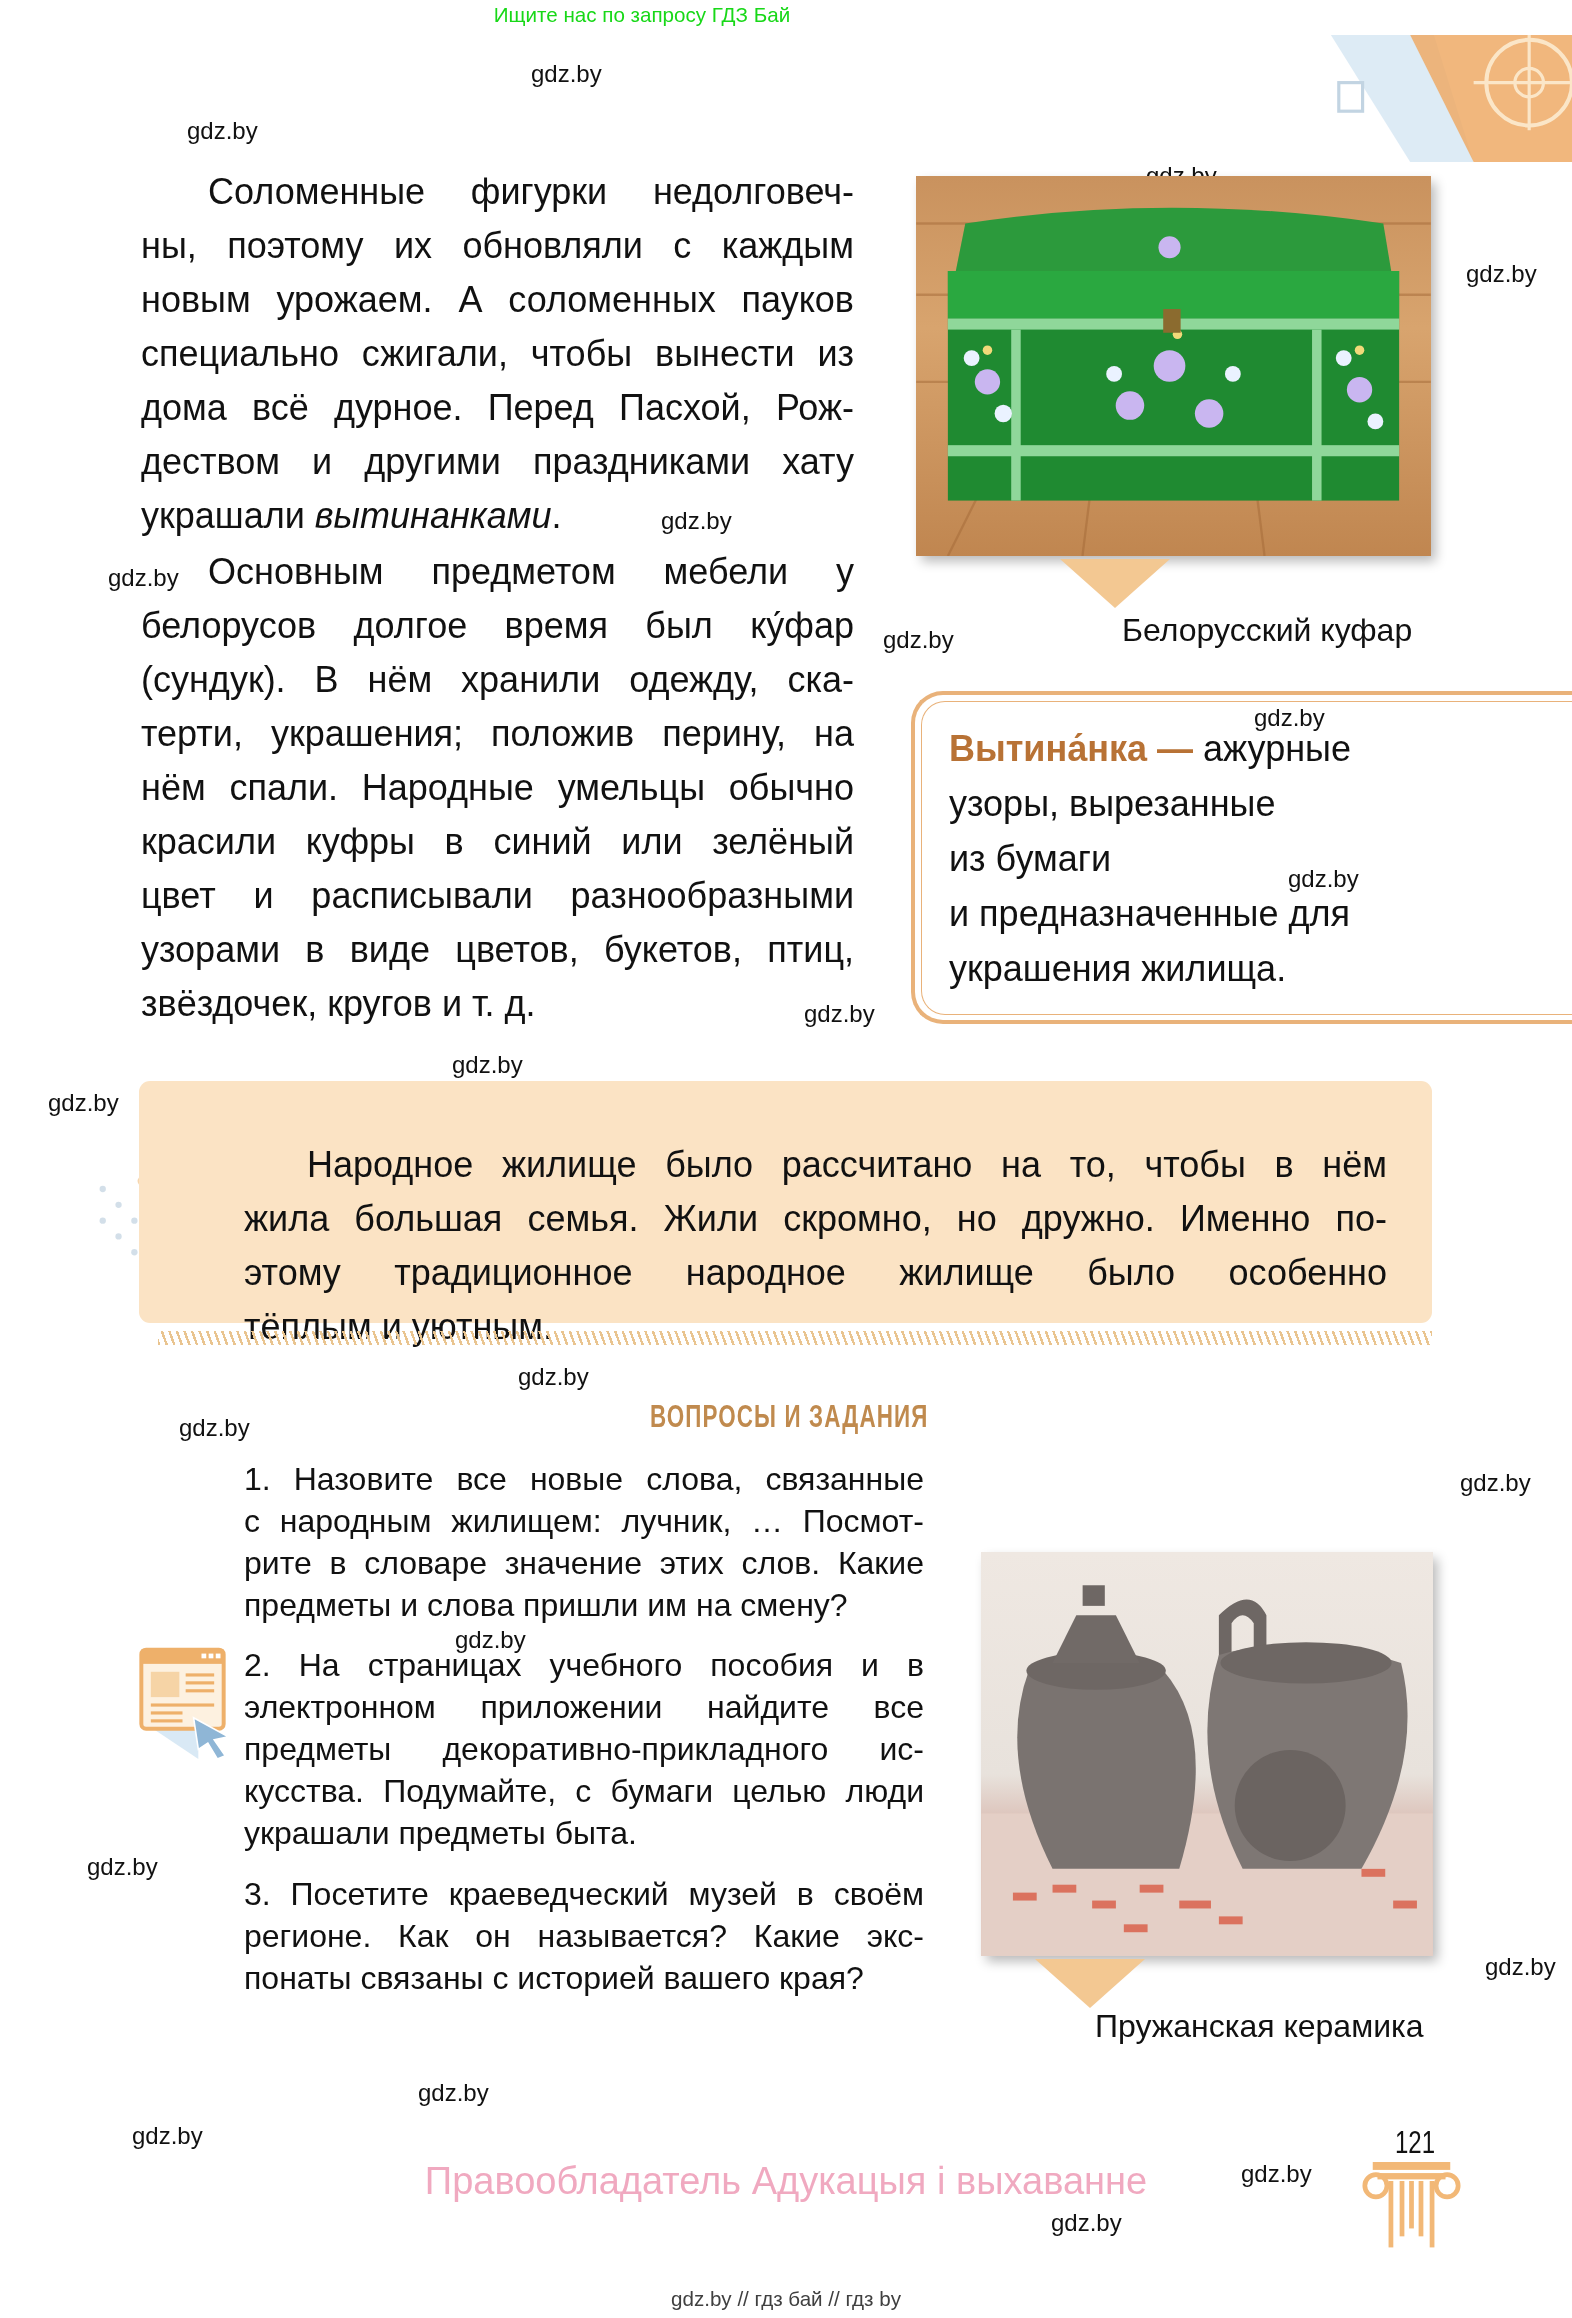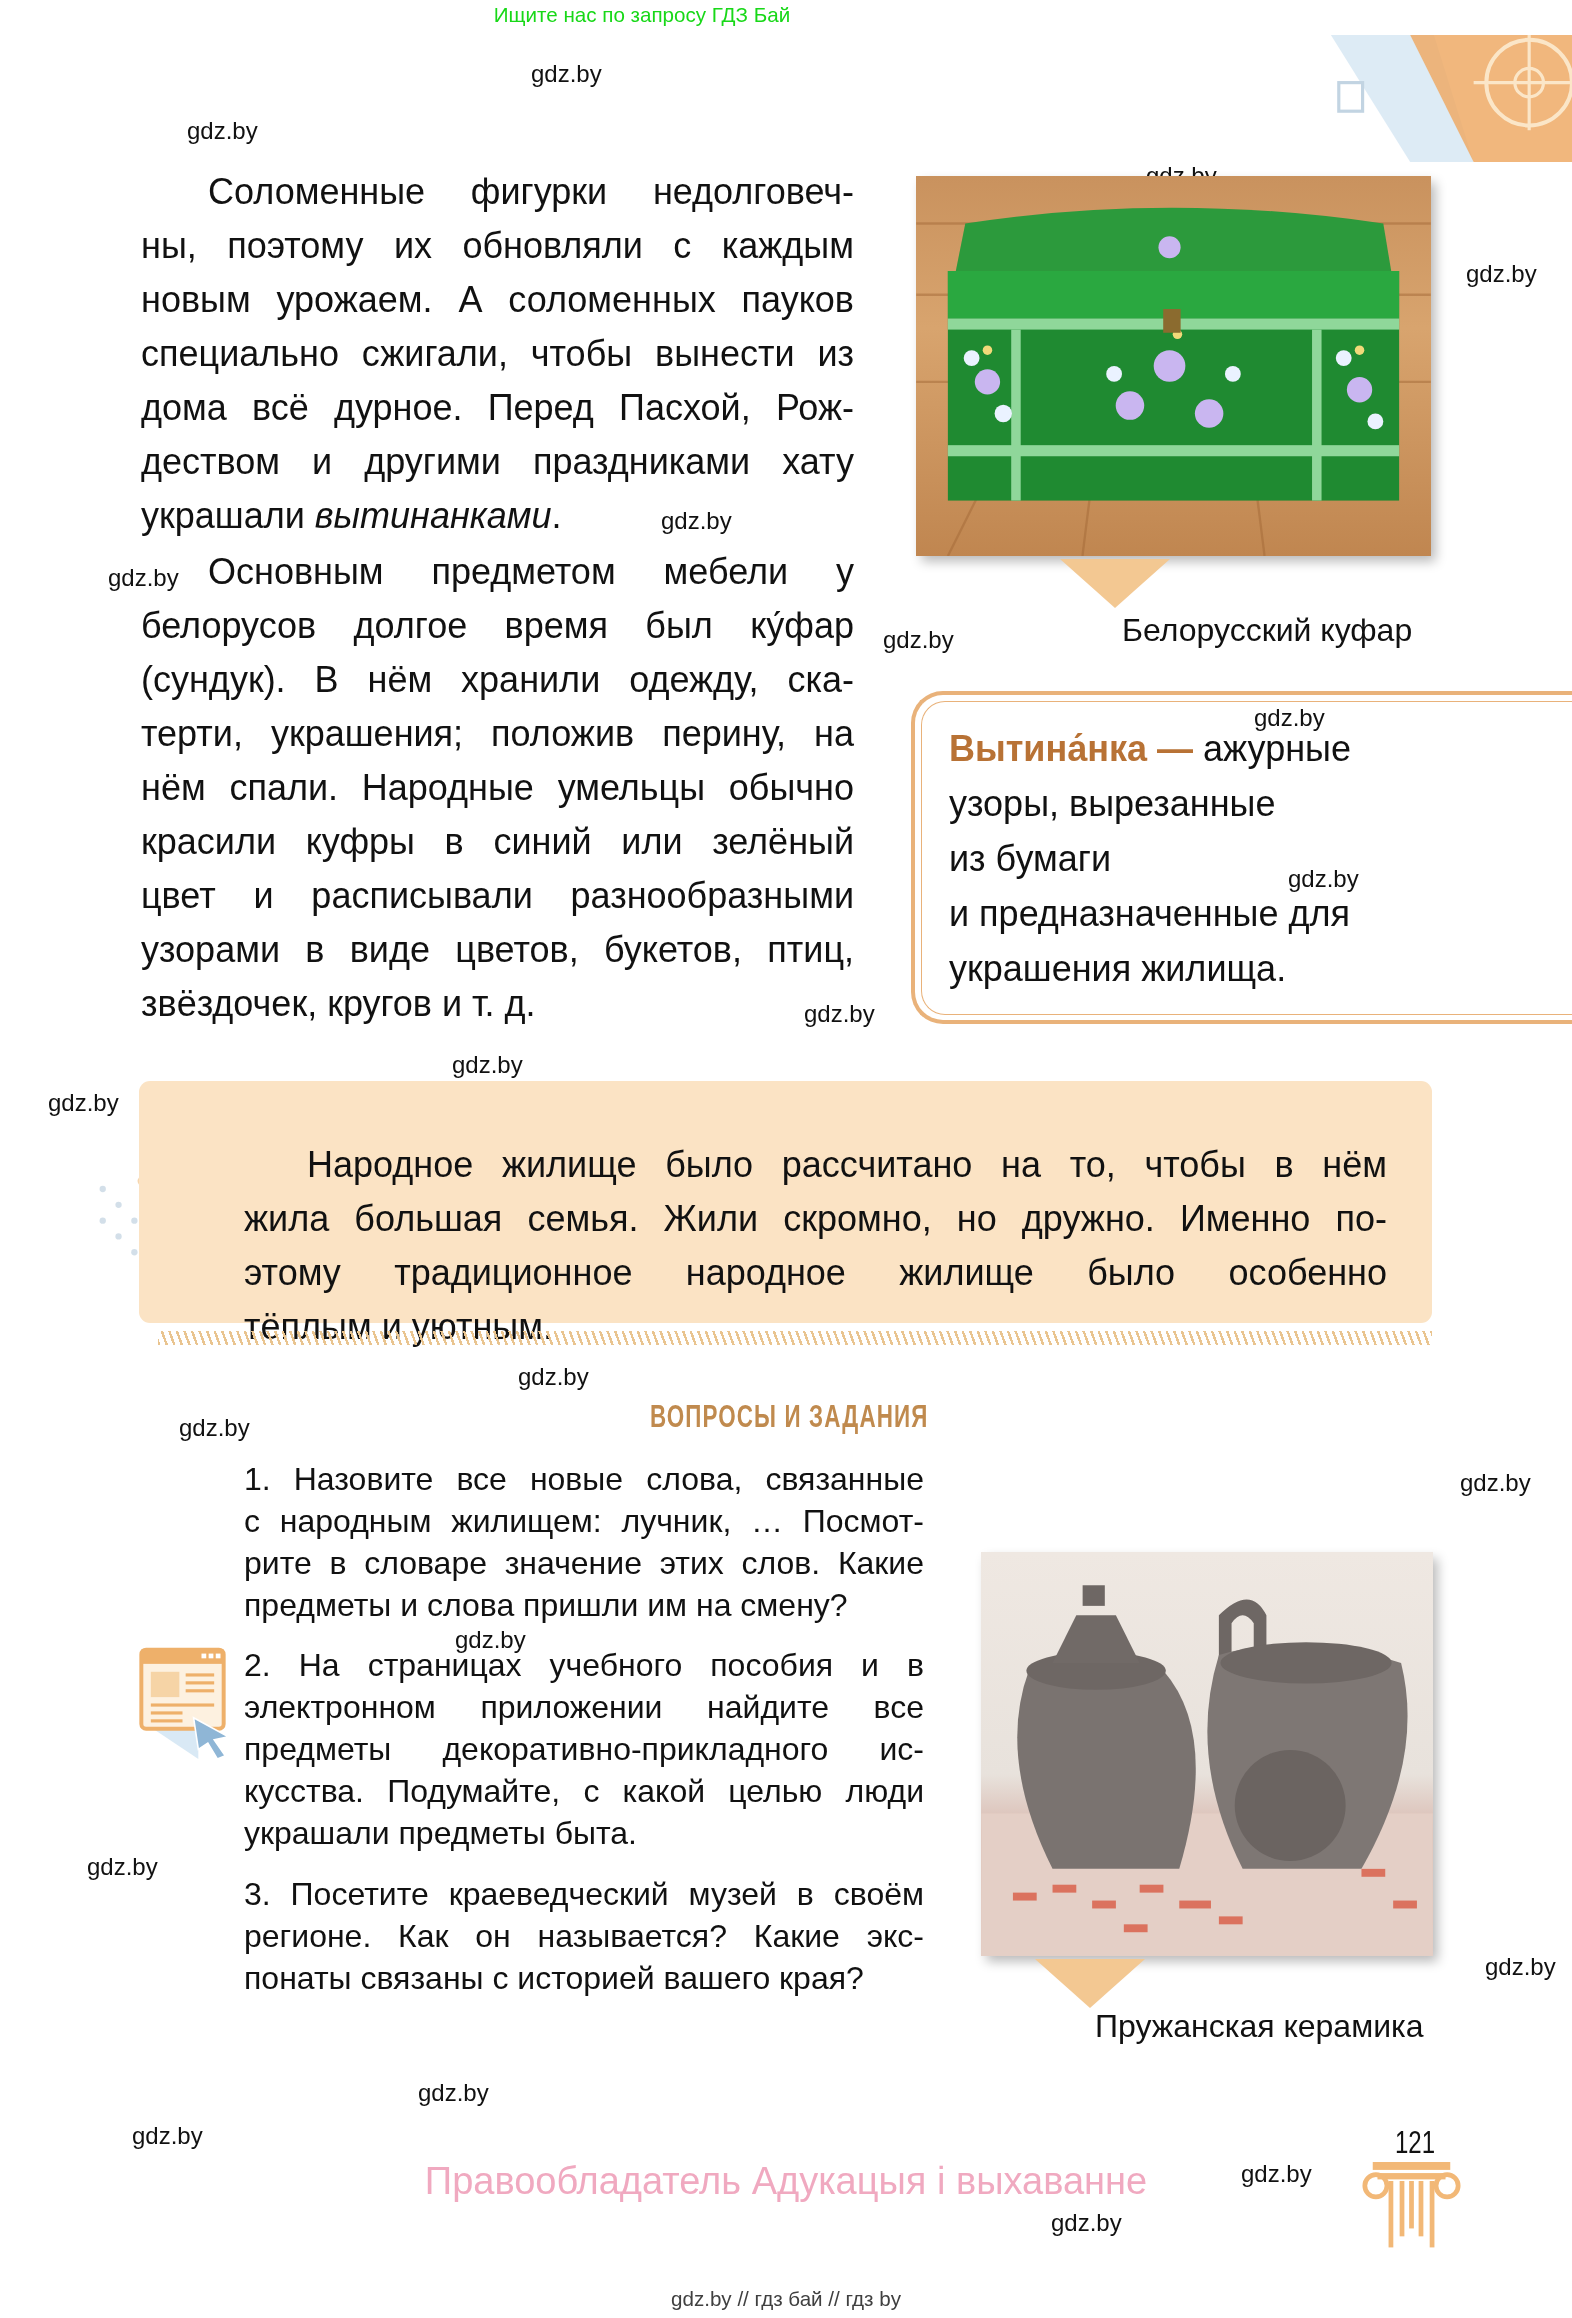--- a/index.html
+++ b/index.html
@@ -227,21 +227,21 @@
   <rect x="20" y="80" width="80" height="4" fill="#eeb06a"></rect>
     <rect x="20" y="90" width="40" height="4" fill="#eeb06a"></rect>
     <rect x="20" y="100" width="40" height="4" fill="#eeb06a"></rect>
   <polygon points="74,98 118,122 100,126 114,146 104,150 92,130 80,138" fill="#8fb6d6" stroke="#fff" stroke-width="2"></polygon>
 </svg>
 
 <div class="q q2">
   <span class="ln">2. На страницах учебного пособия и в</span>
   <span class="ln">электронном приложении найдите все</span>
   <span class="ln">предметы декоративно-прикладного ис-</span>
-  <span class="ln">кусства. Подумайте, с какой целью люди</span>
+  <span class="ln">кусства. Подумайте, с бумаги целью люди</span>
   <span class="ln last">украшали предметы быта.</span>
 </div>
 
 <div class="q q3">
   <span class="ln">3. Посетите краеведческий музей в своём</span>
   <span class="ln">регионе. Как он называется? Какие экс-</span>
   <span class="ln last">понаты связаны с историей вашего края?</span>
 </div>
 
 <div class="photo ceramics">

